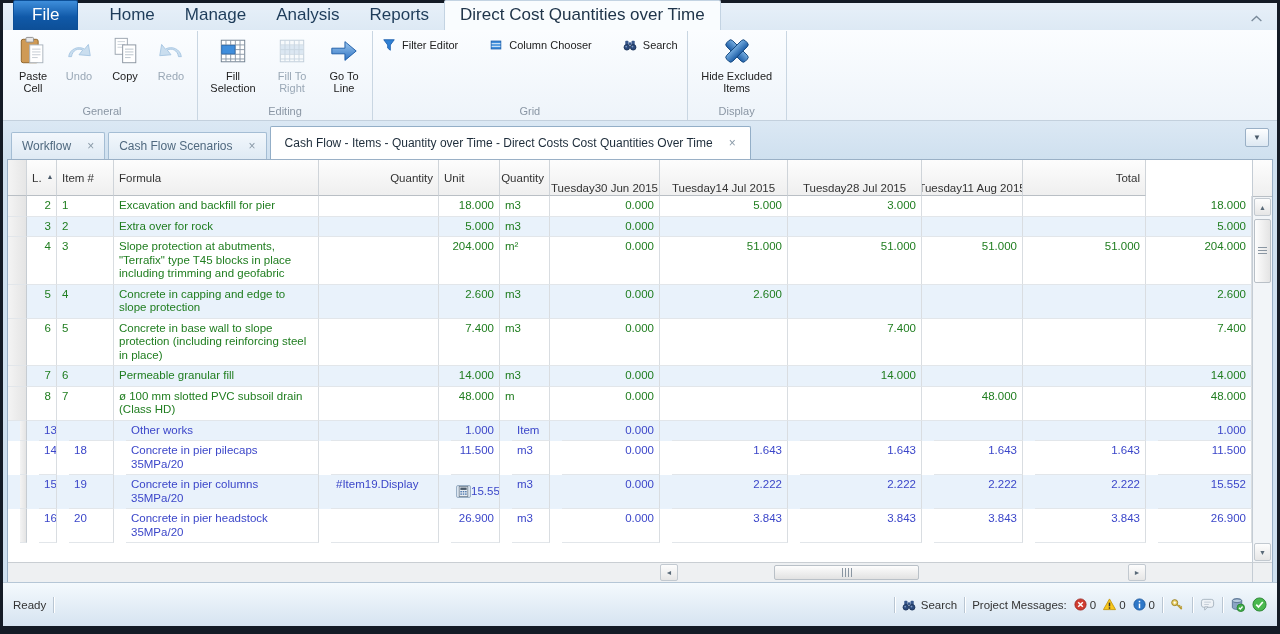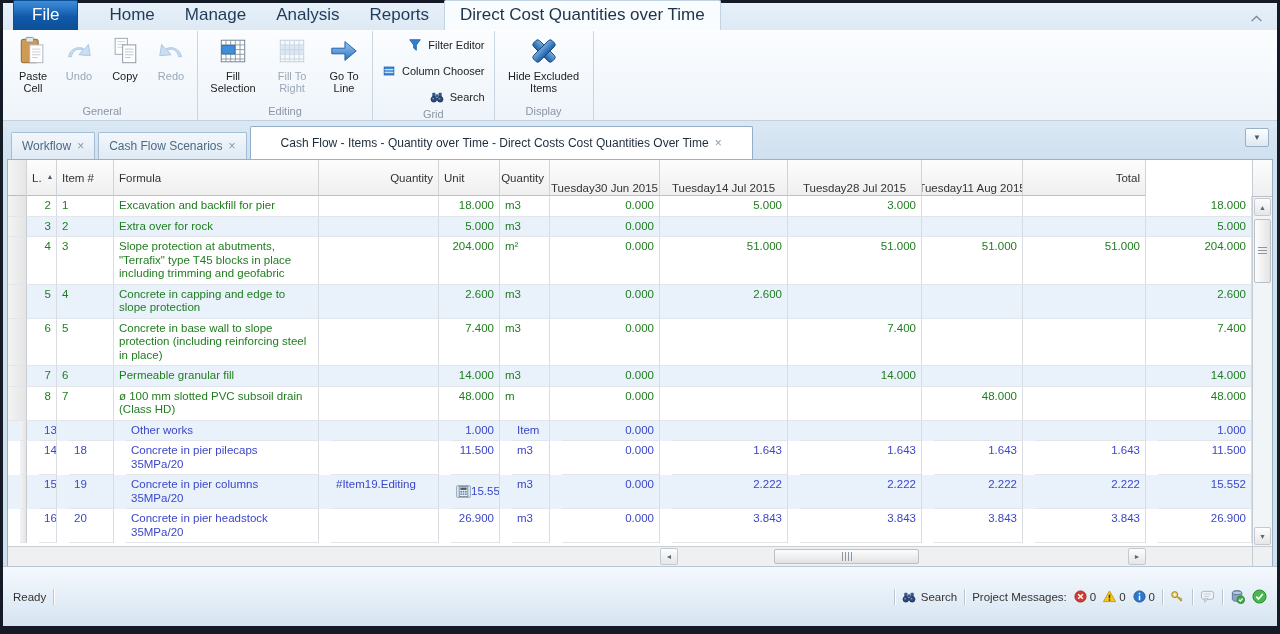--- a/index.html
+++ b/index.html
@@ -31,37 +31,37 @@
     border:1px solid #0d4f97;border-bottom:none;border-radius:2px 2px 0 0;margin-right:16px;padding:4px 18px 5px;}
   .rtab.active{background:#f9fcfe;border:1px solid #c3d3e2;border-bottom:none;border-radius:2px 2px 0 0;color:#20354a;}
   .ribbon-collapse{position:absolute;right:12px;bottom:5px;width:18px;height:14px;
     display:flex;align-items:center;justify-content:center;}
 
   
   .ribbon{height:89px;flex:0 0 89px;background:linear-gradient(#fbfdff,#eef4fa);
     border-bottom:1px solid #c3d0dd;display:flex;align-items:stretch;padding:1px 2px 0 4px;}
   .rgroup{display:flex;flex-direction:column;border-right:1px solid #c9d6e2;padding:0 3px;}
   .rgroup-buttons{flex:1;display:flex;align-items:stretch;padding-top:2px;}
-  .rgroup-buttons.stack{flex-direction:column;justify-content:flex-start;padding-top:4px;gap:6px;align-items:flex-end;}
+  .rgroup-buttons.stack{flex-direction:row;justify-content:flex-start;padding-top:4px;gap:19px;}
   .rgroup-label{height:16px;line-height:15px;text-align:center;font-size:11px;color:#8a96a4;}
   .bigbtn{display:flex;flex-direction:column;align-items:center;padding:2px 3px 0;border-radius:3px;}
   .bigbtn .icon32{height:32px;display:flex;align-items:center;justify-content:center;}
   .bigbtn .lbl{font-size:11px;line-height:12px;color:#222;text-align:center;margin-top:3px;}
   .bigbtn.disabled .lbl{color:#9aa8b6;}
   .w40{width:40px;} .w56{width:58px;} .w48{width:48px;} .w42{width:44px;} .w84{width:86px;}
   .smallbtn{display:flex;align-items:center;gap:6px;font-size:11px;color:#222;padding:1px 6px;height:18px;border-radius:2px;}
 
   
   .doctabs{height:38px;flex:0 0 38px;background:linear-gradient(#dbe8f4,#cfe0ef);
     display:flex;align-items:flex-end;padding:0 0 0 8px;position:relative;}
-  .dtab{display:flex;align-items:center;gap:6px;padding:0 10px;height:26px;
+  .dtab{display:flex;align-items:center;gap:16px;padding:0 10px;height:26px;
     background:linear-gradient(#f2f7fc,#dfeaf4);border:1px solid #a4bdd4;border-bottom:none;
     border-radius:2px 2px 0 0;font-size:12px;color:#50697f;margin-right:3px;white-space:nowrap;}
   .dtab .x{color:#8a9aa8;font-size:12px;line-height:10px;}
-  .dtab.active{height:32px;background:#fff;color:#1d2c3a;border-color:#93aec7;padding:0 30px;}
+  .dtab.active{height:32px;background:#fff;color:#1d2c3a;border-color:#93aec7;padding:0 14px;}
   .tab-drop{position:absolute;right:8px;top:7px;width:22px;height:17px;border:1px solid #9ab0c6;border-radius:2px;
     background:linear-gradient(#fdfeff,#dde8f2);display:flex;align-items:center;justify-content:center;
     font-size:8px;color:#4a5a6a;}
 
   
   :root{--cols:19px 30px 57px 205px 120px 61px 50px 110px 128px 134px 101px 123px 106px;
     --green:#1f7d1f;--blue:#3b46c9;--alt:#e9f2fb;}
   .gridwrap{flex:1;margin:0 4px;background:#fff;border:1px solid #9ab0c6;border-bottom:none;
     display:flex;overflow:hidden;}
   .grid-main{width:1244px;flex:0 0 1244px;display:flex;flex-direction:column;overflow:hidden;}
@@ -101,21 +101,21 @@
   .hs-btn{width:16px;height:15px;background:linear-gradient(#fdfdfd,#e6e6e6);border:1px solid #c2c9d0;border-radius:2px;
     display:flex;align-items:center;justify-content:center;font-size:7px;color:#5a6a78;}
   .hs-track{flex:1;height:15px;position:relative;}
   .hs-thumb{position:absolute;left:95px;width:145px;top:0;height:15px;background:linear-gradient(#fdfdfd,#e2e2e2);
     border:1px solid #b9c0c7;border-radius:2px;box-sizing:border-box;display:flex;align-items:center;justify-content:center;}
   .grip-h{width:10px;height:9px;background:repeating-linear-gradient(90deg,#8a96a2 0 1px,transparent 1px 3px);}
 
   
   .statusbar{height:27px;flex:0 0 27px;background:linear-gradient(#f4f9fd,#d6e4f1);
     border-top:1px solid #b5c6d6;display:flex;align-items:center;font-size:11.5px;color:#333;
-    padding:16px 10px;gap:7px;}
+    padding:8px 10px;gap:7px;}
   .sb-sep{width:1px;height:16px;background:#b9c6d3;box-shadow:1px 0 0 #fff;}
   .sb-flex{flex:1;}
   .sb-item{display:flex;align-items:center;gap:5px;}
   .msg{display:flex;align-items:center;gap:3px;}
   .ic{display:inline-flex;align-items:center;}
 </style>
 </head>
 <body>
 
 <div class="window">
@@ -476,21 +476,21 @@
             <div class="cell al-r">1.643</div>
             <div class="cell al-r">1.643</div>
             <div class="cell al-r">1.643</div>
             <div class="cell al-r">11.500</div>
           </div>
           <div class="grid-row blue">
             <div class="cell ind"></div>
             <div class="cell al-r">15</div>
             <div class="cell">19</div>
             <div class="cell">Concrete in pier columns 35MPa/20</div>
-            <div class="cell">#Item19.Editing</div>
+            <div class="cell">#Item19.Display</div>
             <div class="cell al-r calc">
               <span class="calc-wrap">
                 <svg viewBox="0 0 14 14" width="11" height="11">
                   <rect x="1.5" y="0.5" width="11" height="13" fill="#e8edf2" stroke="#6e7e8e"></rect>
                   <rect x="3" y="2" width="8" height="3" fill="#4a5a6a"></rect>
                   <g fill="#3f6ea8">
                     <rect x="3" y="6.5" width="2" height="1.6"></rect>
                     <rect x="6" y="6.5" width="2" height="1.6"></rect>
                     <rect x="9" y="6.5" width="2" height="1.6"></rect>
                     <rect x="3" y="9.5" width="2" height="1.6"></rect>

